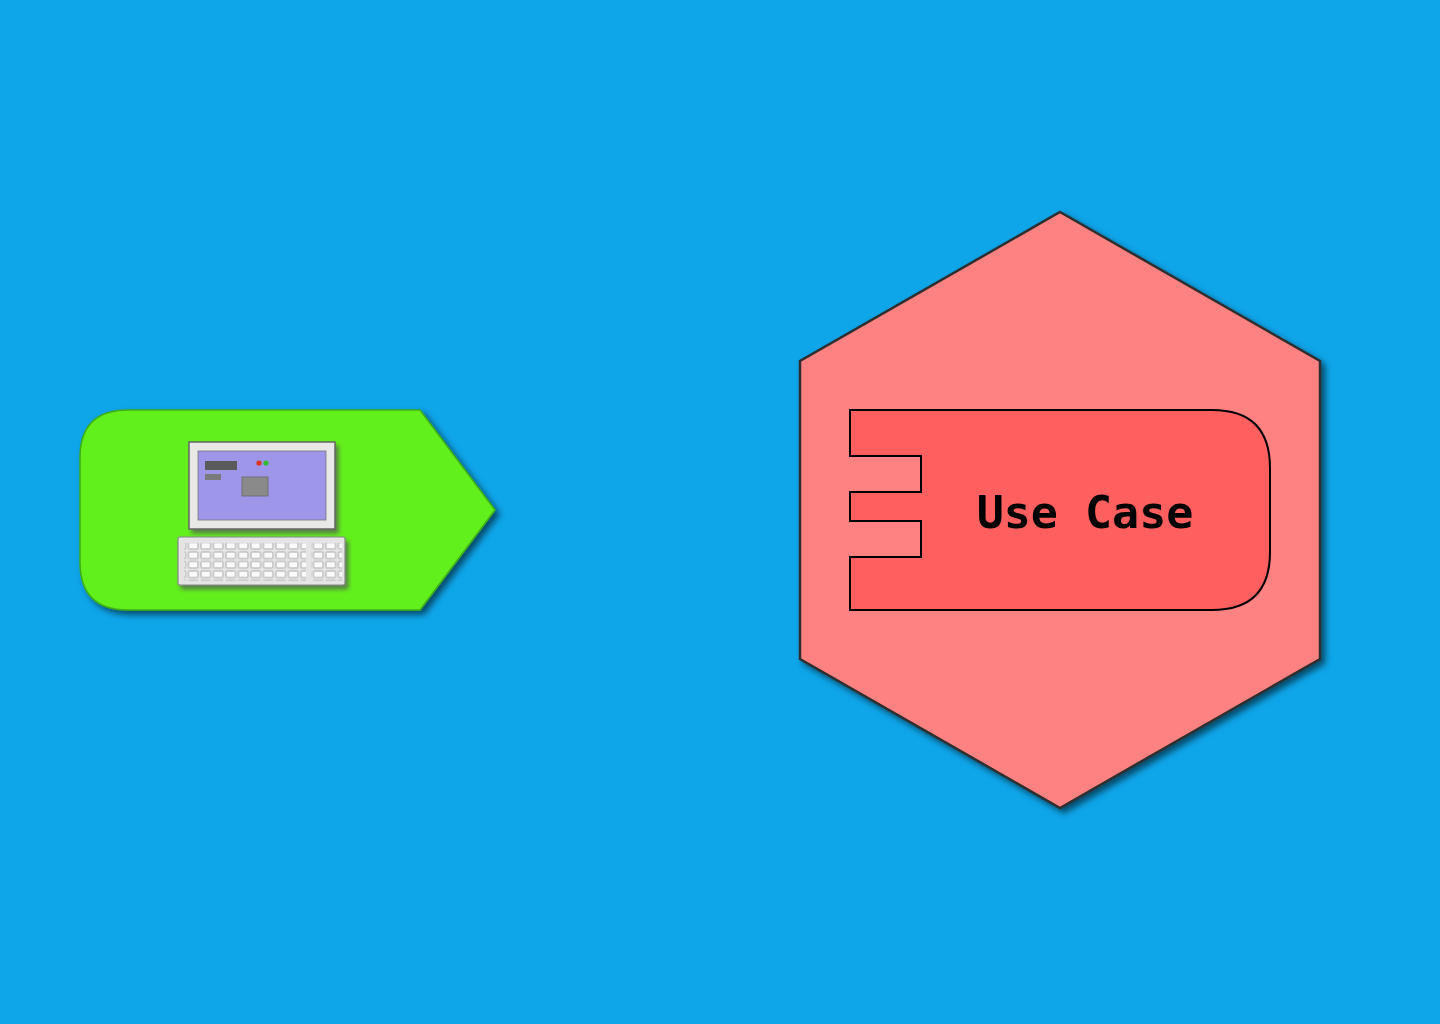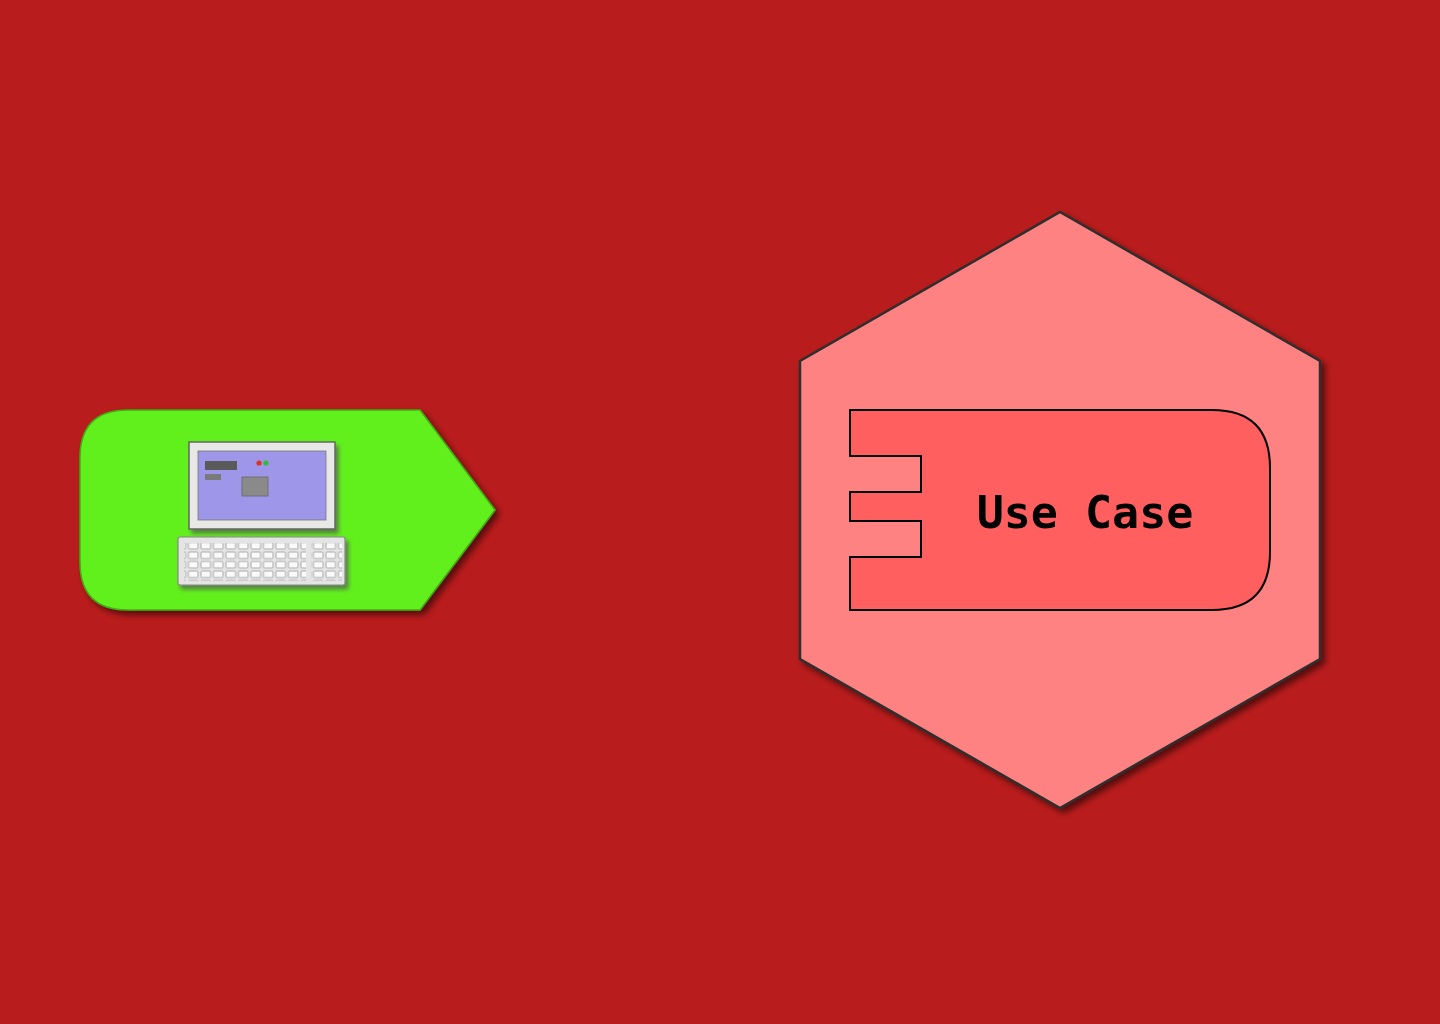--- a/index.html
+++ b/index.html
@@ -8,21 +8,21 @@
     width: 1440px;
     height: 1024px;
     background: #000000;
     overflow: hidden;
     font-family: "DejaVu Sans", sans-serif;
   }
   .stage {
     position: relative;
     width: 1440px;
     height: 1024px;
-    background: #b91c1c;
+    background: #0ea5e9;
   }
   svg { display: block; }
   .use-case-label {
     font-family: "DejaVu Sans Mono", monospace;
     font-size: 45px;
     font-weight: bold;
     fill: #000000;
   }
   .hexagon-shape { stroke: #2e2e2e; stroke-width: 2.5; }
   .comb-shape   { stroke: #000000; stroke-width: 2; }

